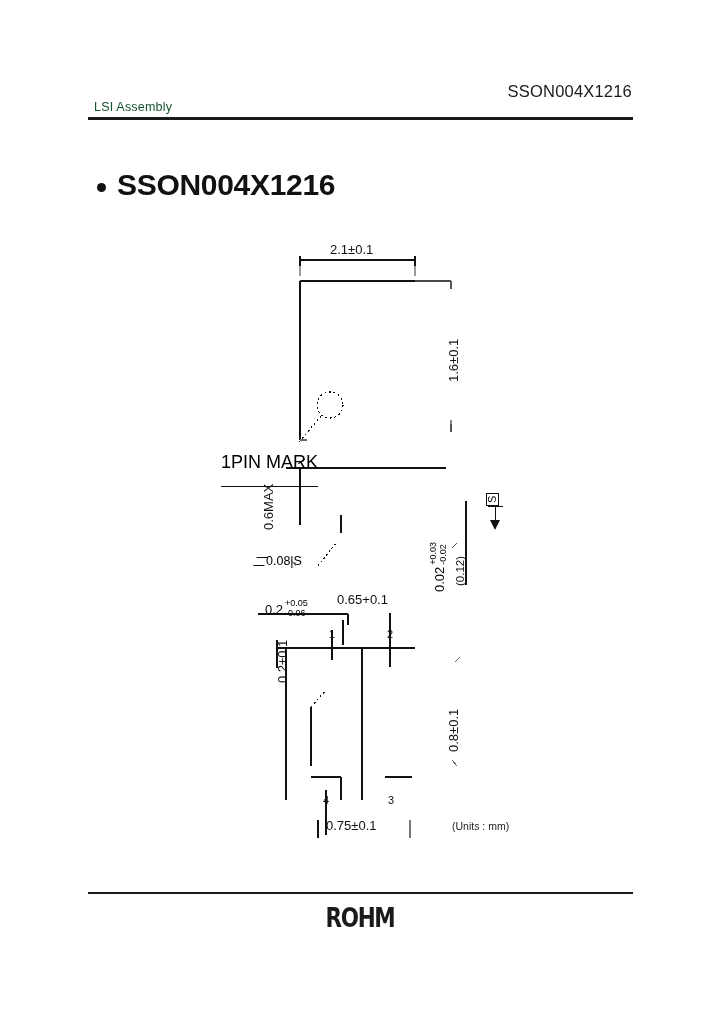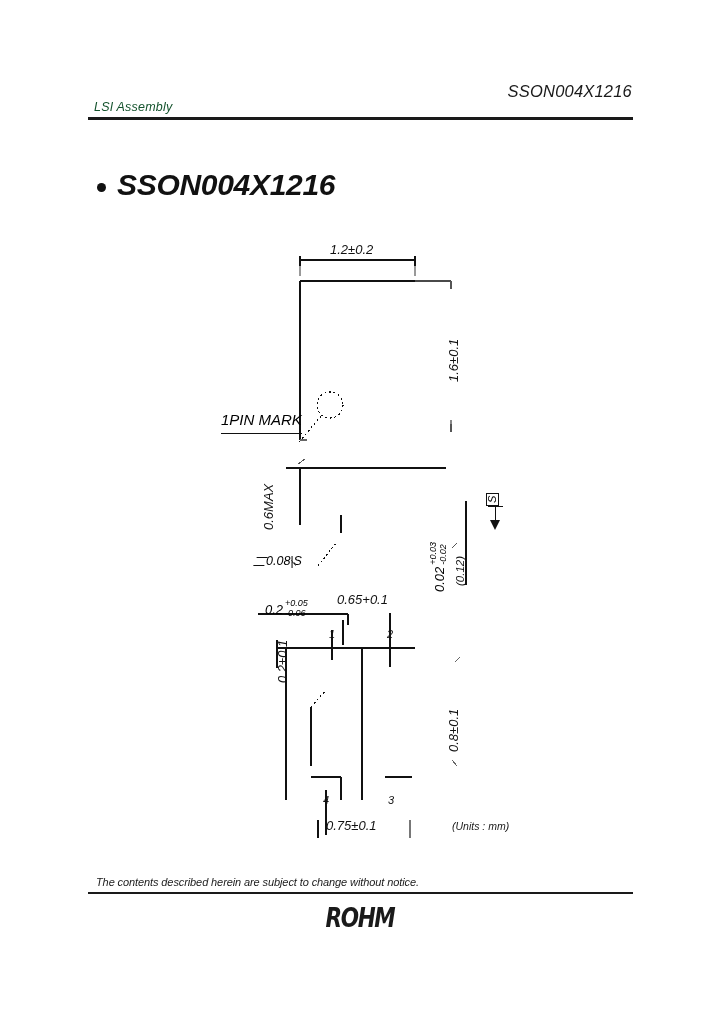--- a/index.html
+++ b/index.html
@@ -11,21 +11,20 @@
   body {
     font-family: "Liberation Sans", sans-serif;
     color: #000000;
   }
   #page {
     position: relative;
     width: 716px;
     height: 1012px;
     background: #ffffff;
     overflow: hidden;
-    font-style: italic;
   }
 
   
   #header-partnumber {
     position: absolute;
     left: 380px;
     top: 82px;
     width: 252px;
     text-align: right;
     font-size: 16.5px;
@@ -186,24 +185,24 @@
     border-left: 5.5px solid transparent;
     border-right: 5.5px solid transparent;
     border-bottom: 10px solid #111111;
     transform: rotate(180deg);
   }
 
   
   #pinmark-label {
     position: absolute;
     left: 221px;
-    top: 411px;
-    font-size: 15px;
+    top: 452px;
+    font-size: 18px;
     border-bottom: 1.4px solid #111111;
-    padding-bottom: 5px;
+    padding-bottom: 13px;
     white-space: nowrap;
   }
 
   
   #footer-note {
     position: absolute;
     left: 96px;
     top: 876px;
     font-size: 11px;
     color: #1a1a1a;
@@ -312,21 +311,21 @@
       <line x1="326" y1="790" x2="326" y2="835"></line>
 
       <line x1="318" y1="820" x2="318" y2="838"></line>
       <line x1="410" y1="820" x2="410" y2="838" stroke="#777777"></line>
 
       <line x1="455" y1="662" x2="460" y2="657" stroke="#666666"></line>
       <line x1="452" y1="760" x2="457" y2="766" stroke="#666666"></line>
     </g>
   </svg>
 
-  <div class="lbl" style="left:330px; top:243px;">1.2±0.2</div>
+  <div class="lbl" style="left:330px; top:243px;">2.1±0.1</div>
 
   <div class="lbl vert" style="left:447px; top:382px;">1.6±0.1</div>
 
   <div id="pinmark-label">1PIN MARK</div>
 
   <div class="lbl vert" style="left:262px; top:530px;">0.6MAX</div>
 
   <div id="fcf" style="left:255px; top:554px;">
     <span class="flatsym"></span>
     <span>0.08</span>
@@ -367,17 +366,16 @@
   <div class="lbl pin" style="left:387px; top:629px;">2</div>
   <div class="lbl pin" style="left:388px; top:795px;">3</div>
   <div class="lbl pin" style="left:323px; top:795px;">4</div>
 
   <div class="lbl vert" style="left:447px; top:752px;">0.8±0.1</div>
 
   <div class="lbl" style="left:326px; top:819px;">0.75±0.1</div>
 
   <div class="lbl units" style="left:452px; top:821px;">(Units : mm)</div>
 
-  <div id="footer-note">The contents described herein are subject to change without notice.</div>
   <div id="footer-rule"></div>
   <div id="logo">ROHM</div>
 
 </div>
 
 </body></html>

